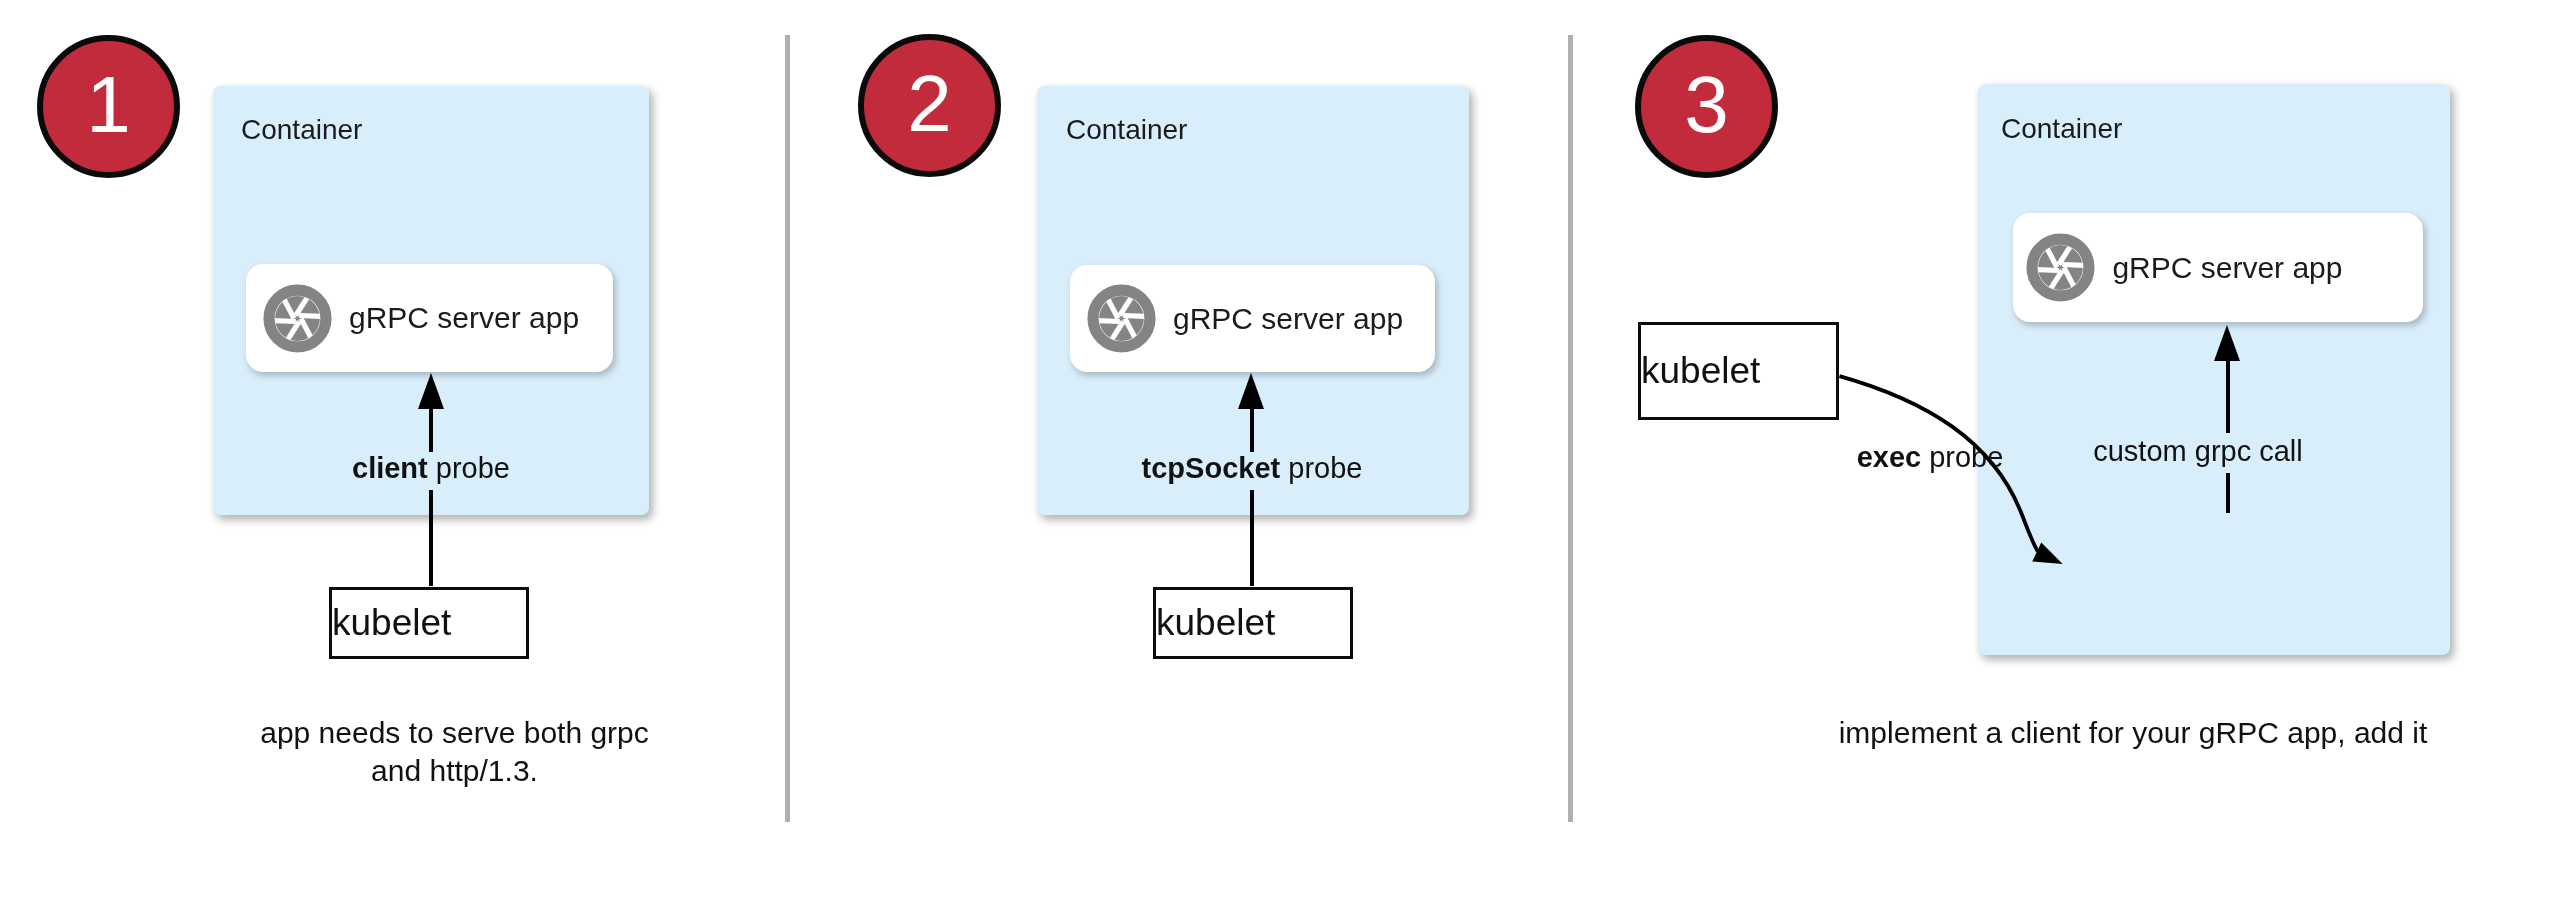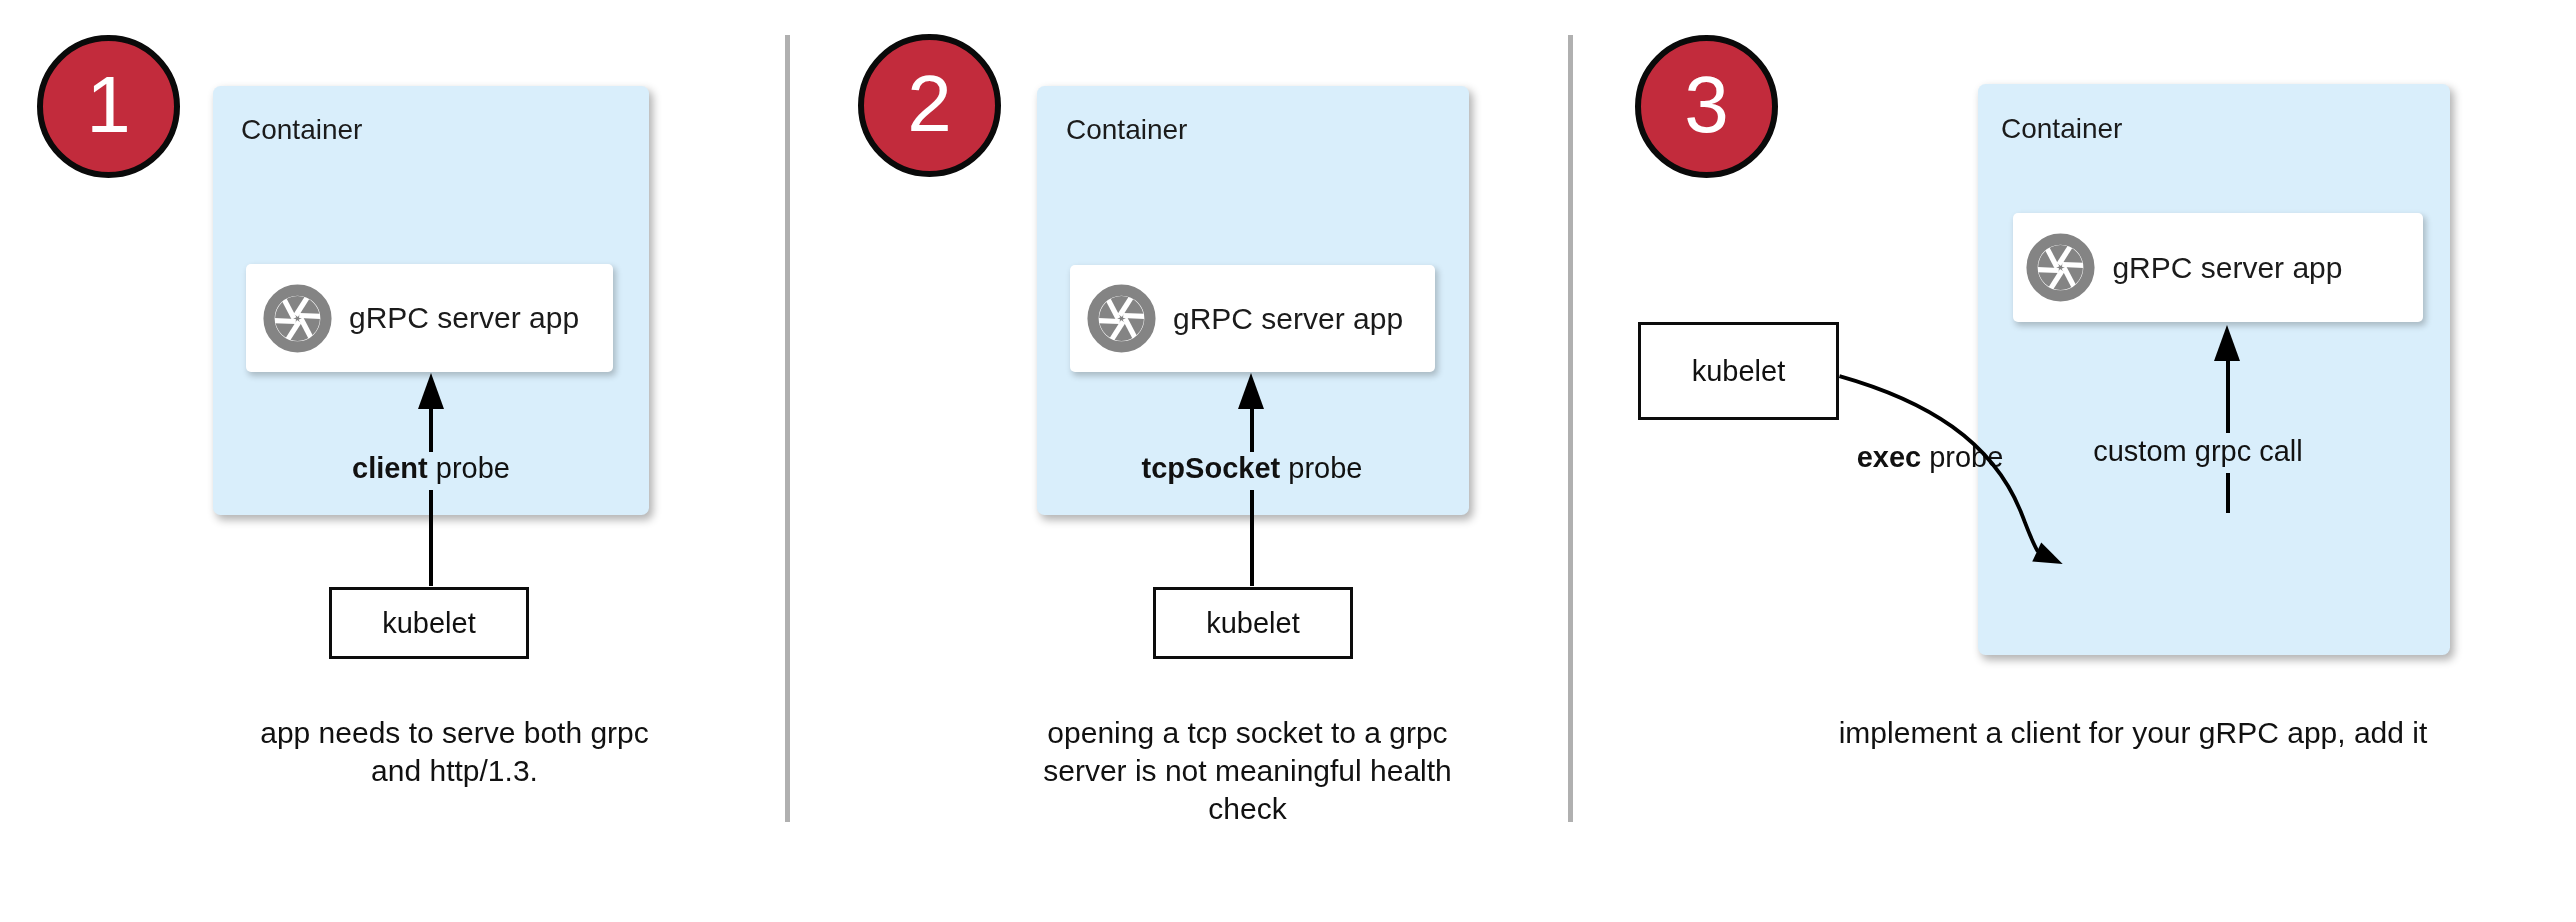--- a/index.html
+++ b/index.html
@@ -7,32 +7,32 @@
   .stage{position:relative;width:2576px;height:923px;background:#ffffff;overflow:hidden;
          font-family:"Liberation Sans", sans-serif;color:#1b1b1b;}
   .divider{position:absolute;width:4.8px;background:#b0b0b0;}
   .step-circle{position:absolute;width:143px;height:143px;border-radius:50%;
                background:#c22b3c;border:6.7px solid #0a0a0a;box-sizing:border-box;
                display:flex;align-items:center;justify-content:center;}
   .step-num{color:#fff;font-size:80px;line-height:1;transform:translateY(-1.9px);}
   .container-box{position:absolute;background:#d9eefb;border-radius:7.6px;
                  box-shadow:3.8px 4.8px 8.6px rgba(0,0,0,0.30);}
   .container-label{position:absolute;font-size:28px;color:#1b1b1b;}
-  .app-box{position:absolute;background:#ffffff;border-radius:5px;
+  .app-box{position:absolute;background:#ffffff;border-radius:17px;
            box-shadow:2.9px 3.8px 6.7px rgba(0,0,0,0.22);
            display:flex;align-items:center;padding-left:17px;gap:17px;box-sizing:border-box;}
   .app-label{font-size:30px;color:#1b1b1b;}
   .vline{position:absolute;width:3.8px;background:#000;}
   .arrow-up{position:absolute;width:0;height:0;
             border-left:13.4px solid transparent;border-right:13.4px solid transparent;
             border-bottom:36px solid #000;}
   .probe-label{position:absolute;font-size:29px;text-align:center;color:#111;}
   .probe-label b{font-weight:bold;}
   .kubelet-box{position:absolute;background:#fff;border:3.8px solid #0c0c0c;box-sizing:border-box;
-               display:flex;align-items:center;justify-content:center;font-size:29px;color:#111;}
+               display:flex;align-items:center;justify-content:flex-start;font-size:37px;color:#111;}
   .caption{position:absolute;font-size:30px;line-height:38px;text-align:center;color:#111;}
   .stadium{position:absolute;background:#fff;border:3.8px dashed #000;border-radius:57px;
            box-sizing:border-box;display:flex;align-items:center;justify-content:center;
            font-size:29px;color:#111;}
   .overlay{position:absolute;left:0;top:0;pointer-events:none;}
   .icon{flex:0 0 auto;}
 </style>
 </head>
 <body>
 
@@ -109,25 +109,20 @@
   <div class="probe-label" style="left:1109px;top:452px;width:286px;">
     <b>tcpSocket</b>
     <span>probe</span>
   </div>
   <div class="vline" style="left:1250px;top:490px;height:96px;"></div>
 
   <div class="kubelet-box" style="left:1153px;top:587px;width:200px;height:72px;">
     <span>kubelet</span>
   </div>
 
-  <div class="caption" style="left:1009px;top:714px;width:477px;">
-    <div>opening a tcp socket to a grpc</div>
-    <div>server is not meaningful health</div>
-    <div>check</div>
-  </div>
 
   <div class="step-circle" style="left:1635px;top:35px;">
     <span class="step-num">3</span>
   </div>
 
   <div class="container-box" style="left:1978px;top:84px;width:472px;height:571px;"></div>
   <div class="container-label" style="left:2001px;top:113px;">Container</div>
 
   <div class="app-box" style="left:2013px;top:213px;width:410px;height:109px;padding-left:13.4px;">
     <svg class="icon" width="69" height="69" viewBox="-40 -40 80 80">

